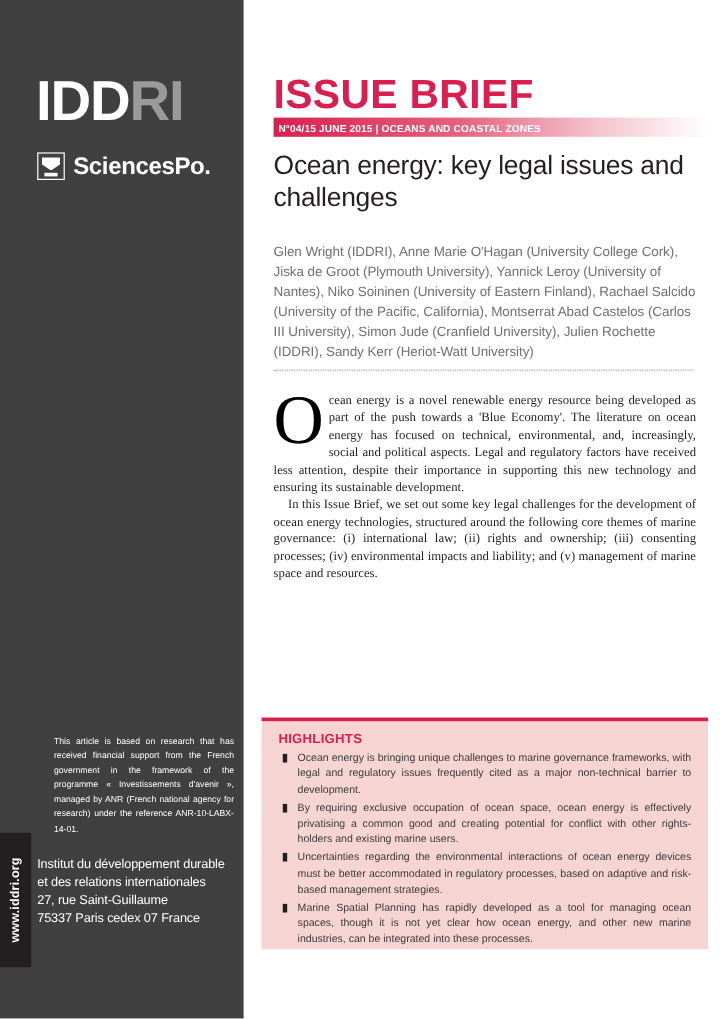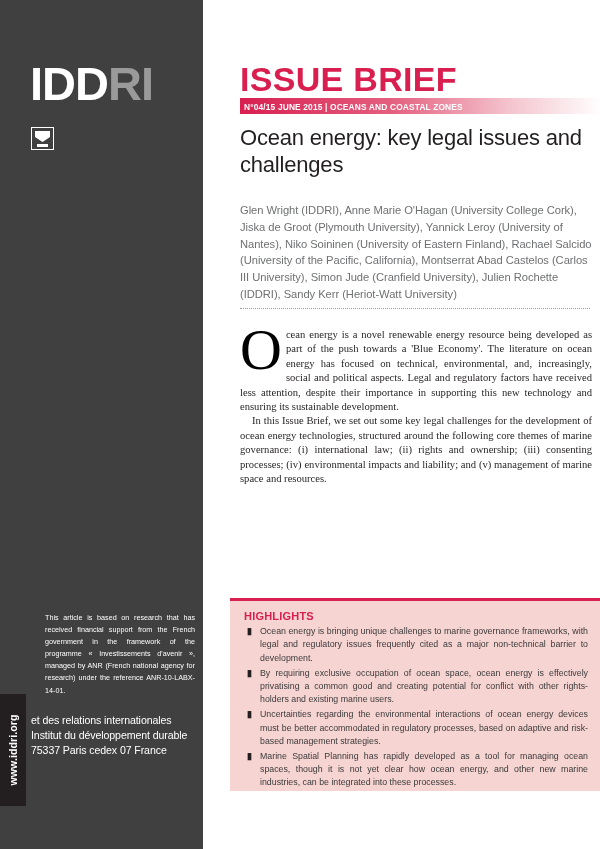--- a/index.html
+++ b/index.html
@@ -121,21 +121,20 @@
     letter-spacing: -0.1px;
   }
 
   
   #main {
     position: absolute;
     left: 228px;
     top: 0;
     width: 350px;
     height: 651px;
-    margin-left: 12px;
   }
 
   .issue-brief-title {
     position: absolute;
     left: 0;
     top: 62px;
     font-size: 34px;
     font-weight: bold;
     color: #d81f50;
     letter-spacing: 0.3px;
@@ -261,31 +260,33 @@
 <body>
 
 <div id="page">
 
   <div id="sidebar">
 
     <div class="iddri-logo"><span>IDD</span><span class="grey">RI</span></div>
 
     <div class="sciencespo">
       <span class="sp-crest"></span>
+      <span class="sp-text">SciencesPo.</span>
     </div>
 
     <div class="funding-note">This article is based on research that has received financial support from the French government in the framework of the programme « Investissements d'avenir », managed by ANR (French national agency for research) under the reference ANR-10-LABX-14-01.</div>
 
     <div class="black-strip">
       <span class="vtext">www.iddri.org</span>
     </div>
 
     <div class="address">
+      <div>Institut du développement durable</div>
       <div>et des relations internationales</div>
-      <div>Institut du développement durable</div>
+      <div>27, rue Saint-Guillaume</div>
       <div>75337 Paris cedex 07 France</div>
     </div>
   </div>
 
   <div id="main">
 
     <div class="issue-brief-title">ISSUE BRIEF</div>
 
     <div class="issue-band">
       <span class="band-text">N°04/15 JUNE 2015 | OCEANS AND COASTAL ZONES</span>

